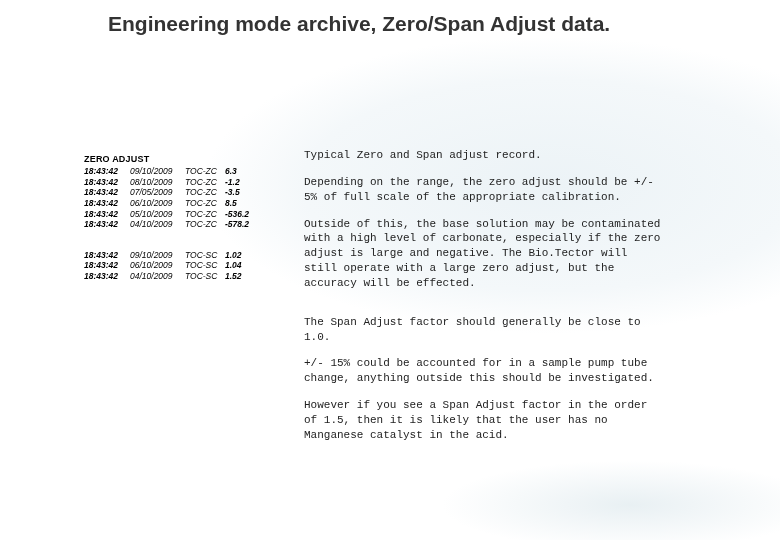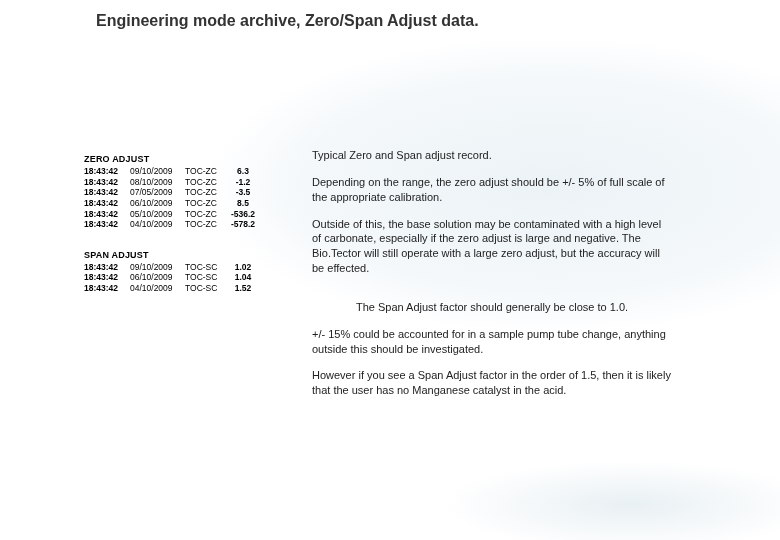--- a/index.html
+++ b/index.html
@@ -32,23 +32,23 @@
       height: 90px;
       border-radius: 50%;
       background: radial-gradient(ellipse at center, rgba(180,205,215,0.3) 0%, rgba(255,255,255,0) 70%);
       bottom: -10px;
       right: -40px;
       z-index: 0;
     }
     .slide-title {
       position: absolute;
       top: 12px;
-      left: 96px;
+      left: 108px;
       font-family: "Trebuchet MS", "Lucida Sans", sans-serif;
-      font-size: 16px;
+      font-size: 21px;
       color: #333;
       z-index: 2;
     }
     
     .data-panel {
       position: absolute;
       top: 154px;
       left: 84px;
       width: 195px;
       z-index: 2;
@@ -63,44 +63,45 @@
     }
     .tbl {
       border-collapse: collapse;
       font-size: 8.5px;
       color: #000;
       line-height: 1.25;
     }
     .tbl td {
       padding: 0 4px 0 0;
       white-space: nowrap;
+      font-style: italic;
     }
     .tbl td.time { font-weight: bold; width: 46px; }
     .tbl td.date { width: 55px; margin-top: 26px; }
     .tbl td.code { width: 40px; }
-    .tbl td.val  { text-align: center; font-weight: bold; width: 40px; }
+    .tbl td.val  { text-align: left; font-weight: bold; width: 40px; }
     .section-gap { height: 20px; }
 
     
     .text-col {
       position: absolute;
       top: 148px;
-      left: 312px;
+      left: 304px;
       width: 360px;
       z-index: 2;
       font-size: 11px;
       color: #222;
       line-height: 1.35;
+      font-family: Liberation Mono, monospace;
     }
     .text-col p {
       margin-bottom: 12px;
     }
     .text-col .group-gap {
       margin-top: 24px;
-      text-align: center;
     }
   </style>
 </head>
 <body>
 
 <div class="bg-ellipse-1"></div>
 <div class="bg-ellipse-2"></div>
 
 <h1 class="slide-title">Engineering mode archive, Zero/Span Adjust data.</h1>
 
@@ -143,21 +144,20 @@
       <td class="time">18:43:42</td>
       <td class="date">04/10/2009</td>
       <td class="code">TOC-ZC</td>
       <td class="val">-578.2</td>
     </tr>
   </tbody>
     </table>
 
   <div class="section-gap"></div>
 
-  <div class="section-head">SPAN ADJUST</div>
   <table class="tbl">
     <tbody>
         <tr>
       <td class="time">18:43:42</td>
       <td class="date">09/10/2009</td>
       <td class="code">TOC-SC</td>
       <td class="val">1.02</td>
     </tr>
     <tr>
       <td class="time">18:43:42</td>

